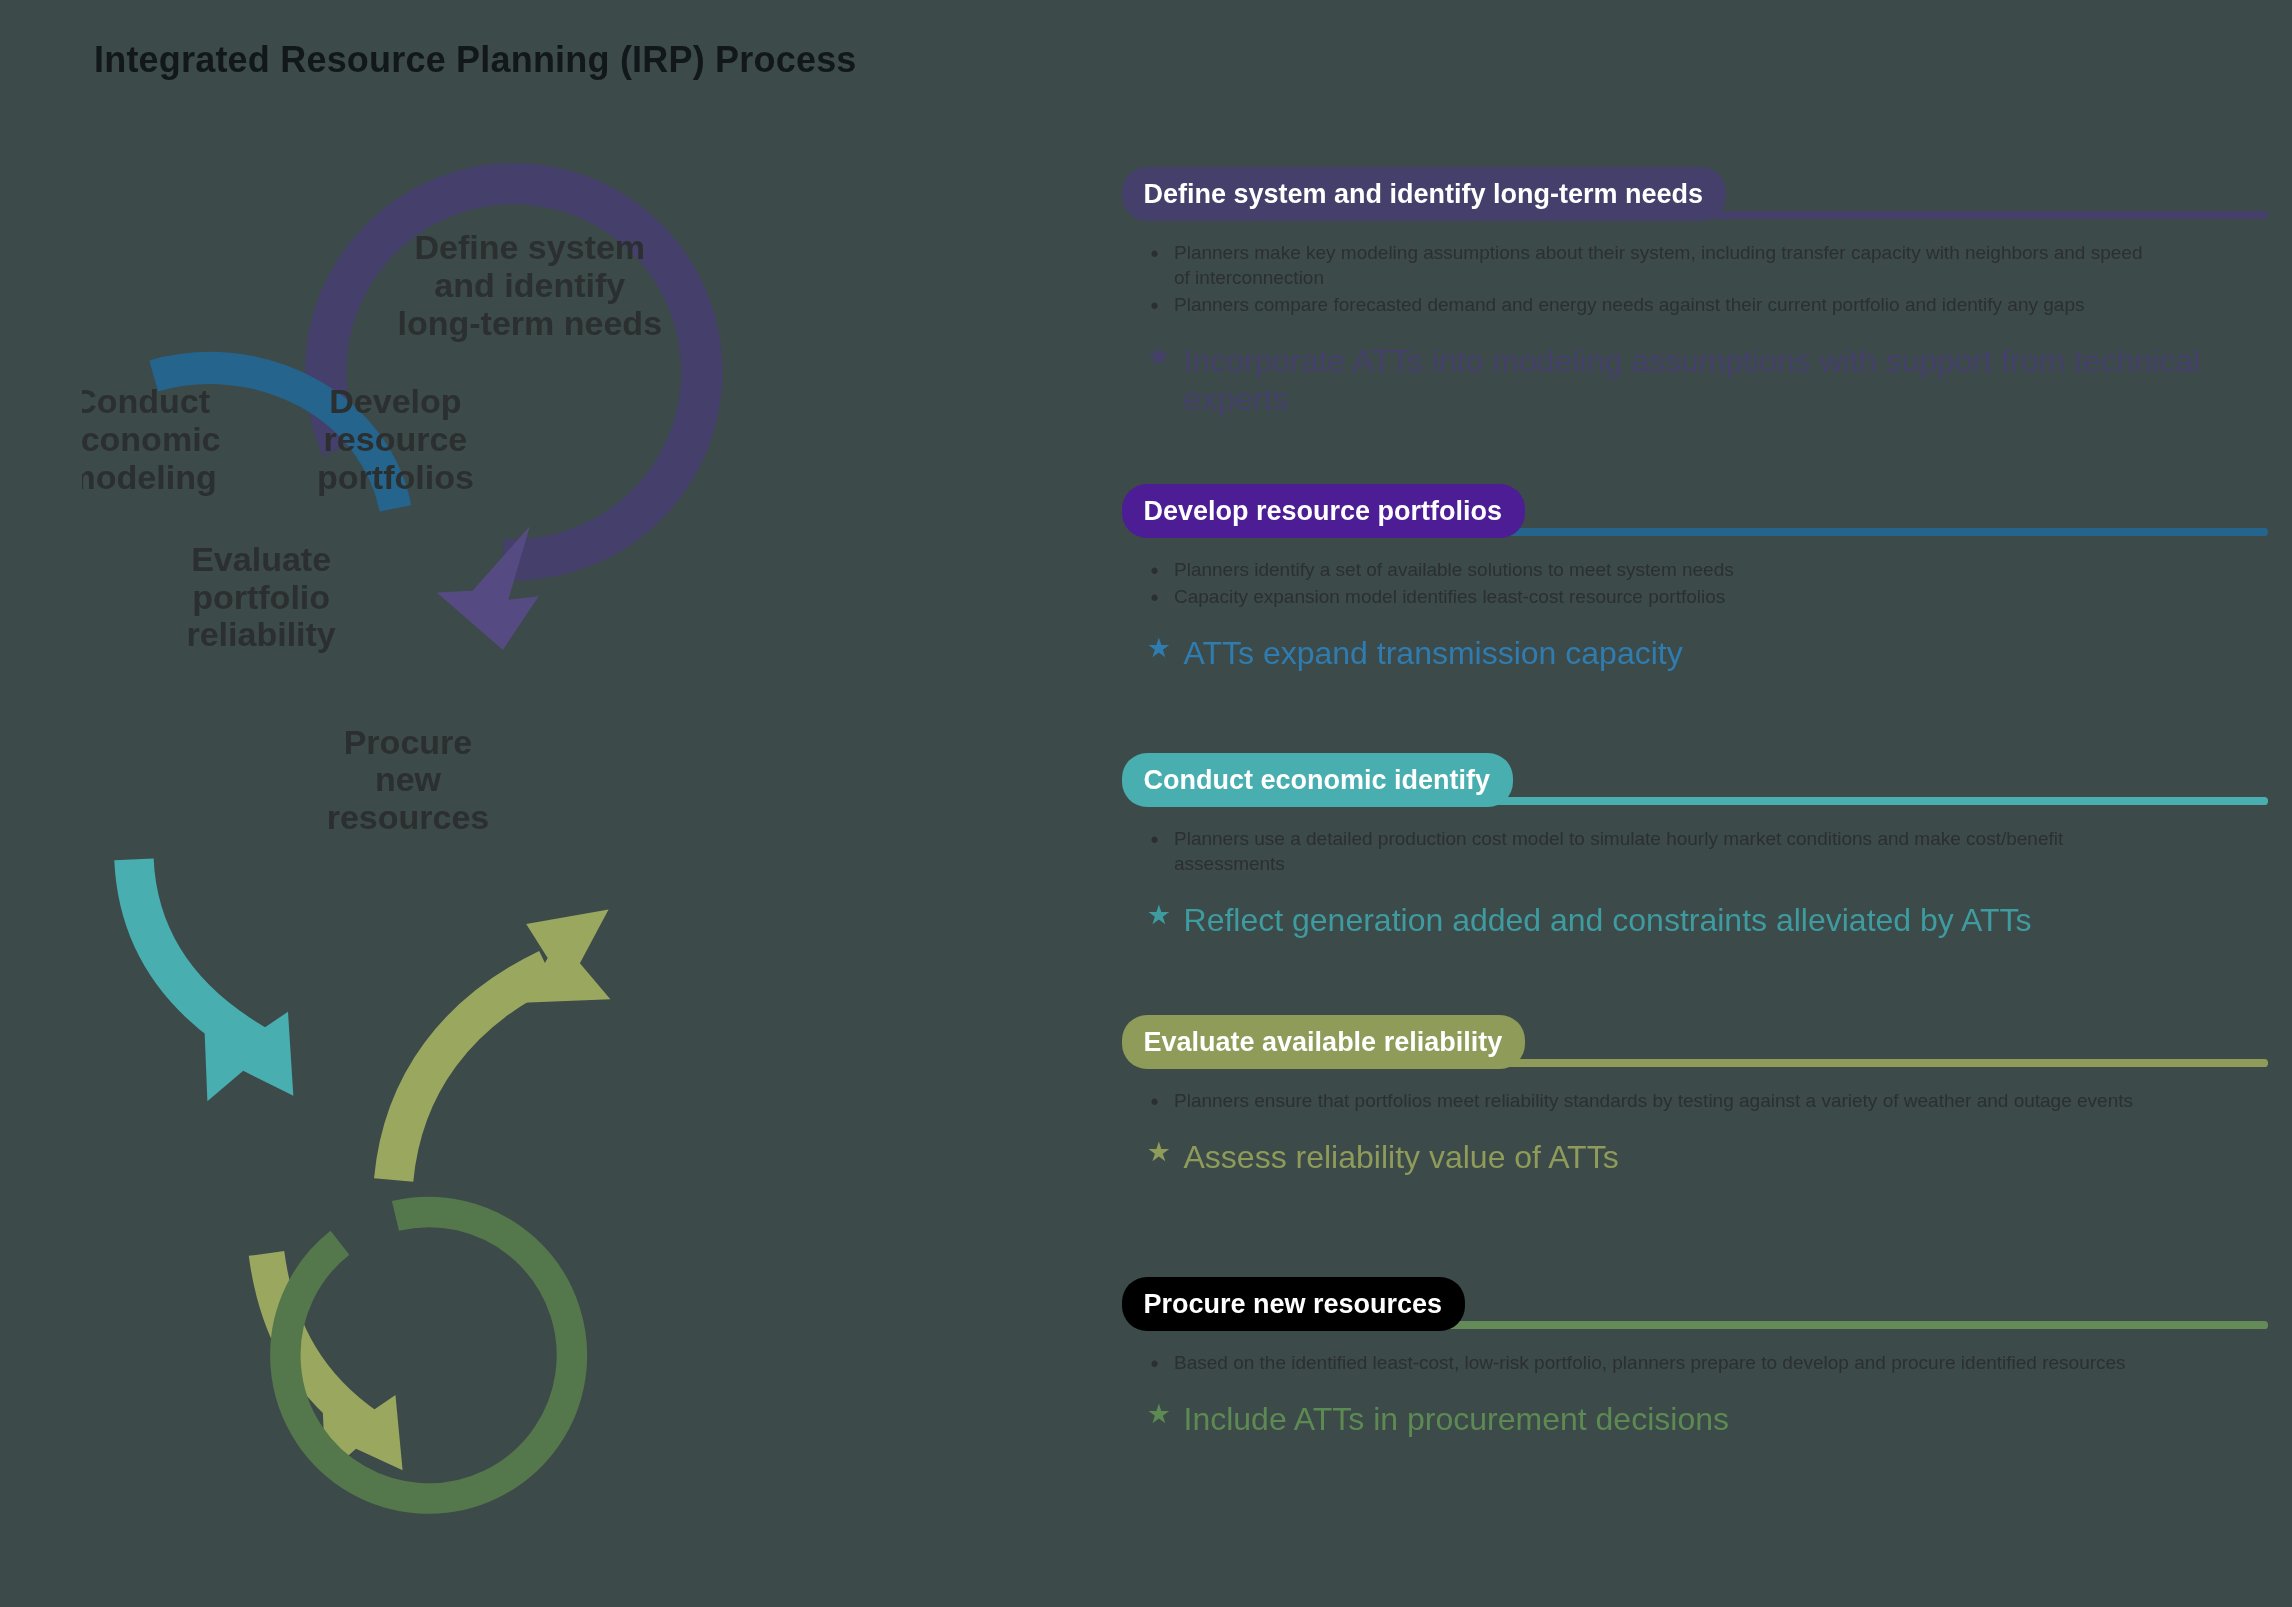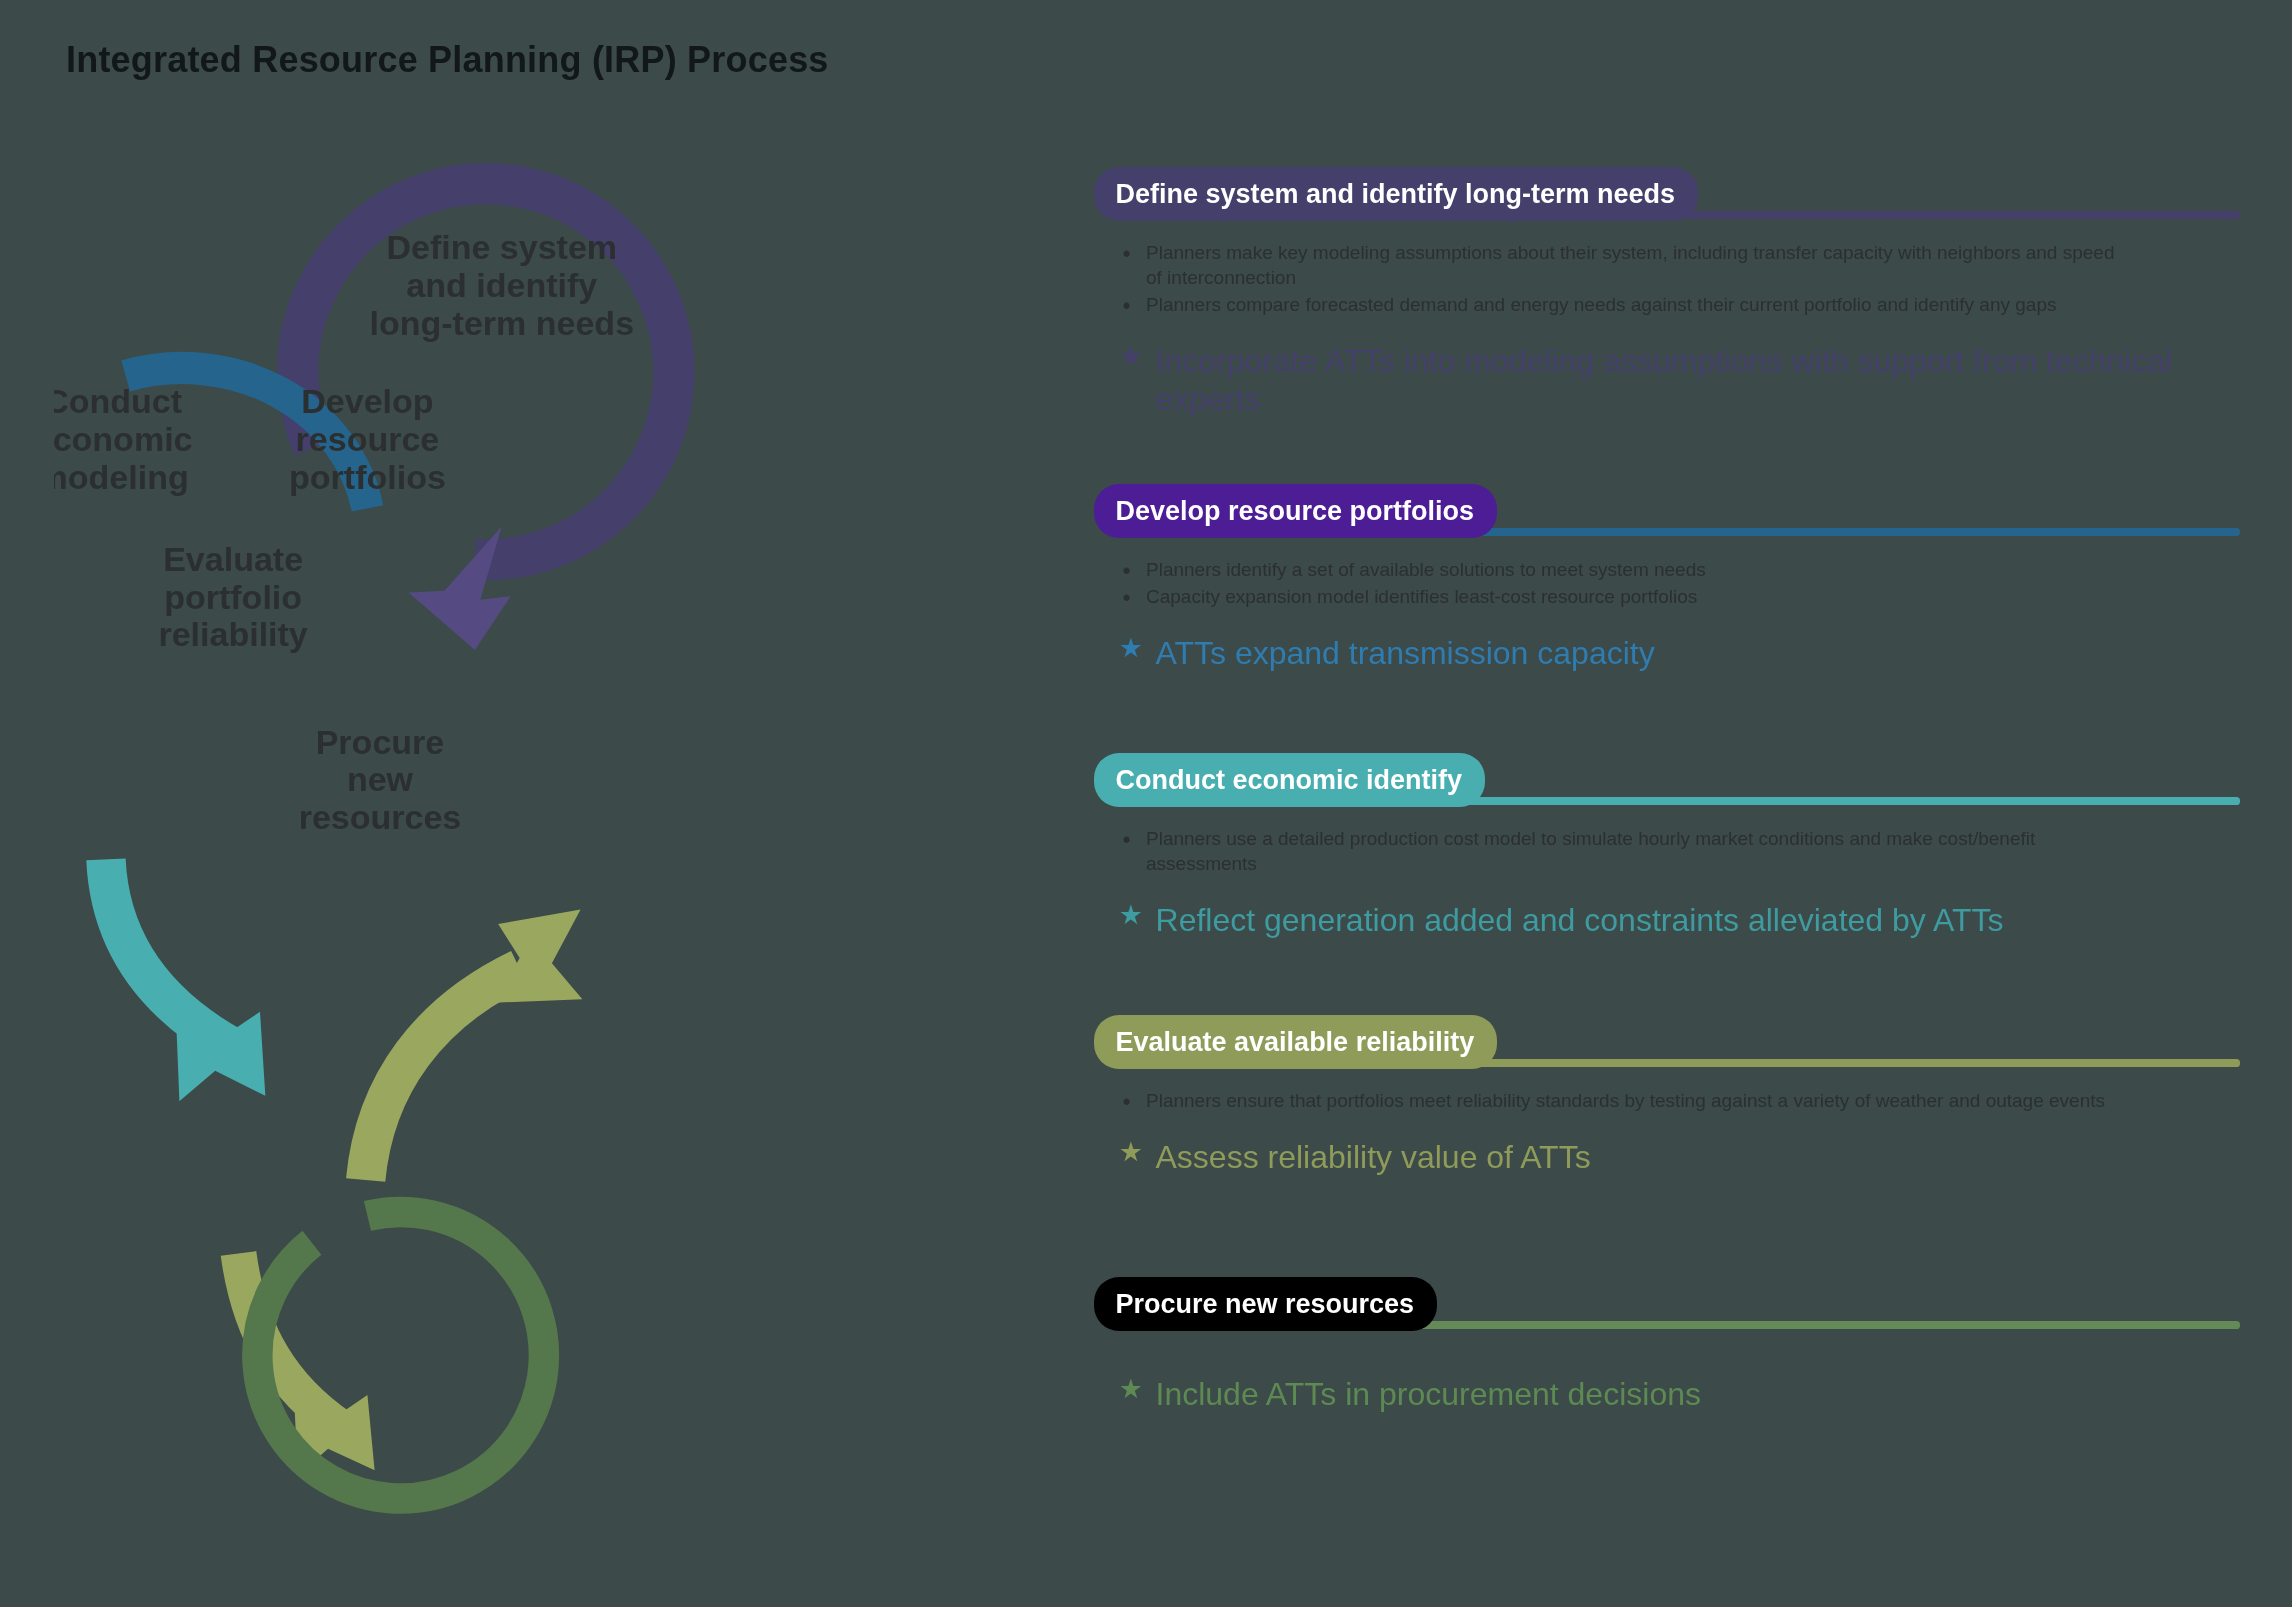--- a/index.html
+++ b/index.html
@@ -3,21 +3,21 @@
 <meta charset="utf-8">
 <style>
   * { box-sizing: border-box; margin: 0; padding: 0; }
   html, body {
     width: 2293px;
     height: 1608px;
     background: #3c4a4a;
     font-family: "Liberation Sans", sans-serif;
     overflow: hidden;
   }
-  #root { position: relative; width: 1940px; height: 1608px; }
+  #root { position: relative; width: 1940px; height: 1608px; margin-left: 28px; }
 
   .page-title {
     position: absolute;
     left: 66px;
     top: 39px;
     font-size: 36px;
     font-weight: bold;
     color: #12181a;
     letter-spacing: 0.2px;
   }
@@ -252,20 +252,23 @@
         </div>
       </div>
     </div>
 
     <div class="panel p4" style="height:253px">
       <div class="panel-head">
         <div class="panel-pill">Procure new resources</div>
         <div class="panel-rule" style="width:1119px"></div>
       </div>
       <div class="panel-body">
+        <ul class="bullets">
+          <li>Based on the identified least-cost, low-risk portfolio, planners prepare to develop and procure identified resources</li>
+        </ul>
         <div class="att-row">
           <span class="att-star">★</span>
           <span class="att-text">Include ATTs in procurement decisions</span>
         </div>
       </div>
     </div>
 
   </div>
 </div>
 

